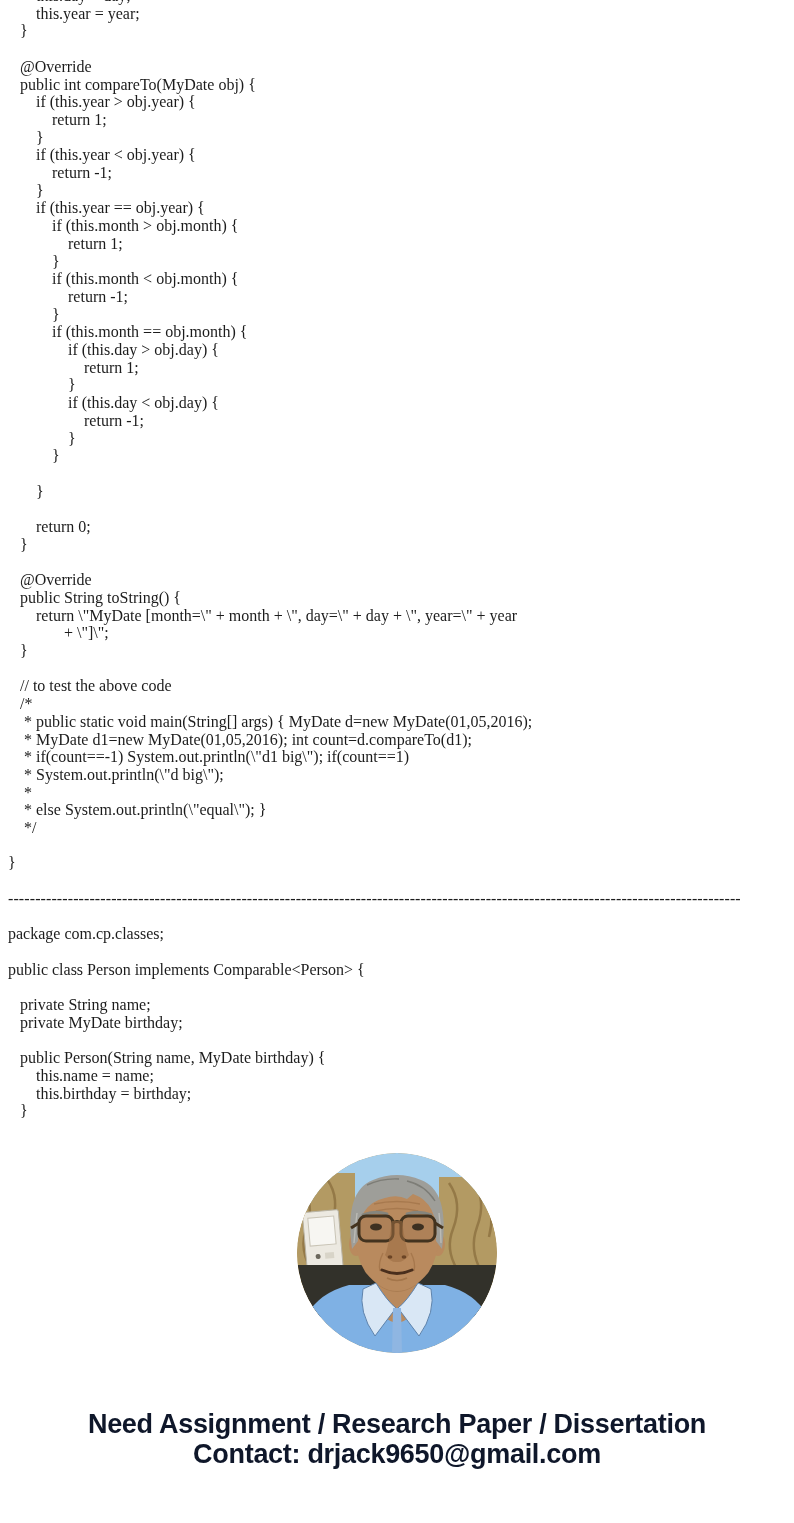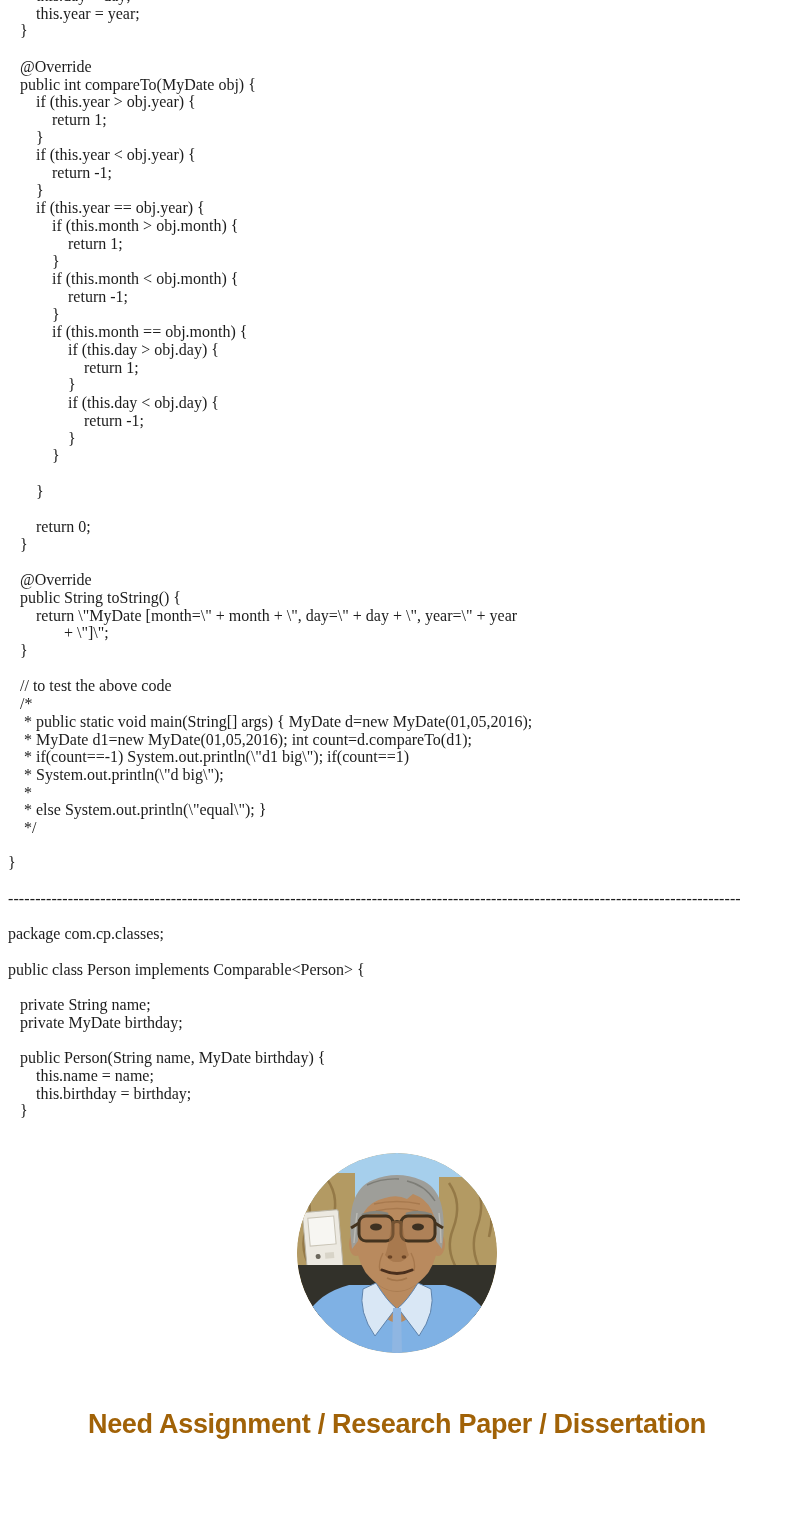--- a/index.html
+++ b/index.html
@@ -48,21 +48,21 @@
     border-radius: 50%;
   }
   .banner {
     margin-top: 52px;
     text-align: center;
     font-family: "Liberation Sans", sans-serif;
     font-weight: 700;
     font-size: 27px;
     line-height: 30px;
     letter-spacing: -0.3px;
-    color: #a16207;
+    color: #0f172a;
   }
   .banner div { white-space: nowrap; }
 </style>
 </head>
 <body>
 
 <div class="doc">
 
   <pre class="code" id="code-block-1">       this.day = day;
        this.year = year;
@@ -217,15 +217,16 @@
         </g>
 
         <path d="M85 117 Q100 124 115 117" fill="none" stroke="#4a2f1d" stroke-width="3" stroke-linecap="round"></path>
         <path d="M90 125 Q100 130 110 125" fill="none" stroke-width="1.6" opacity="0.7" stroke="#9a6c42"></path>
       </g>
     </svg>
   </div>
 
   <div class="banner">
     <div>Need Assignment / Research Paper / Dissertation</div>
+    <div>Contact: drjack9650@gmail.com</div>
   </div>
 
 </div>
 
 </body></html>

